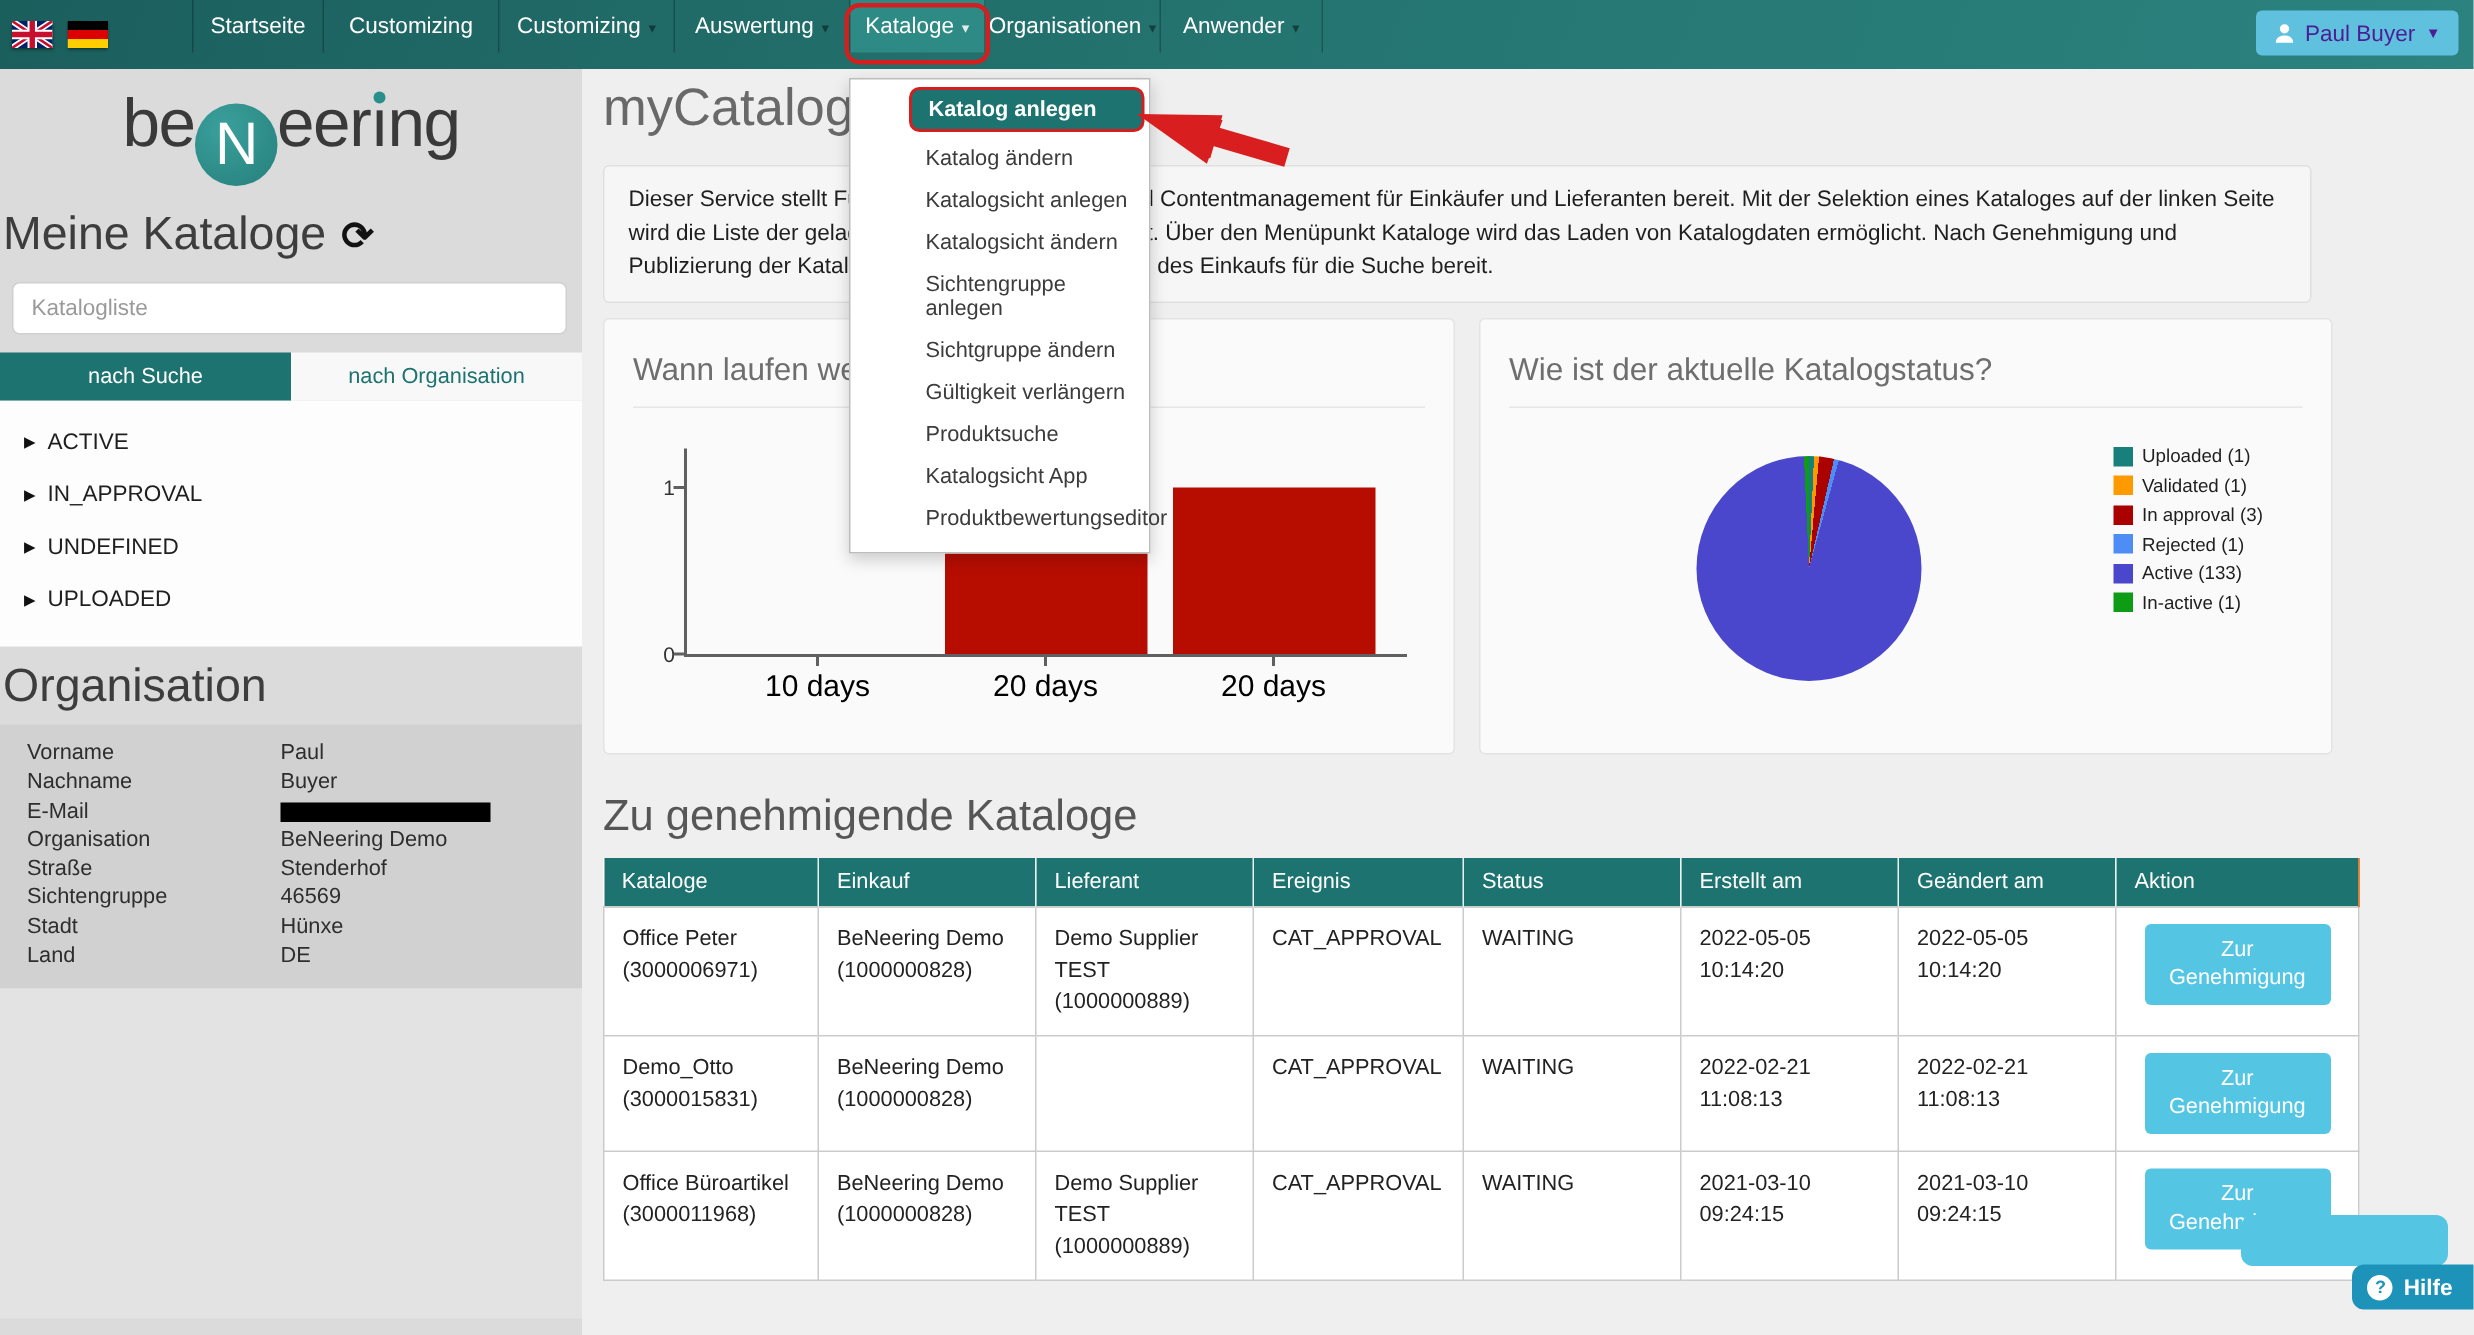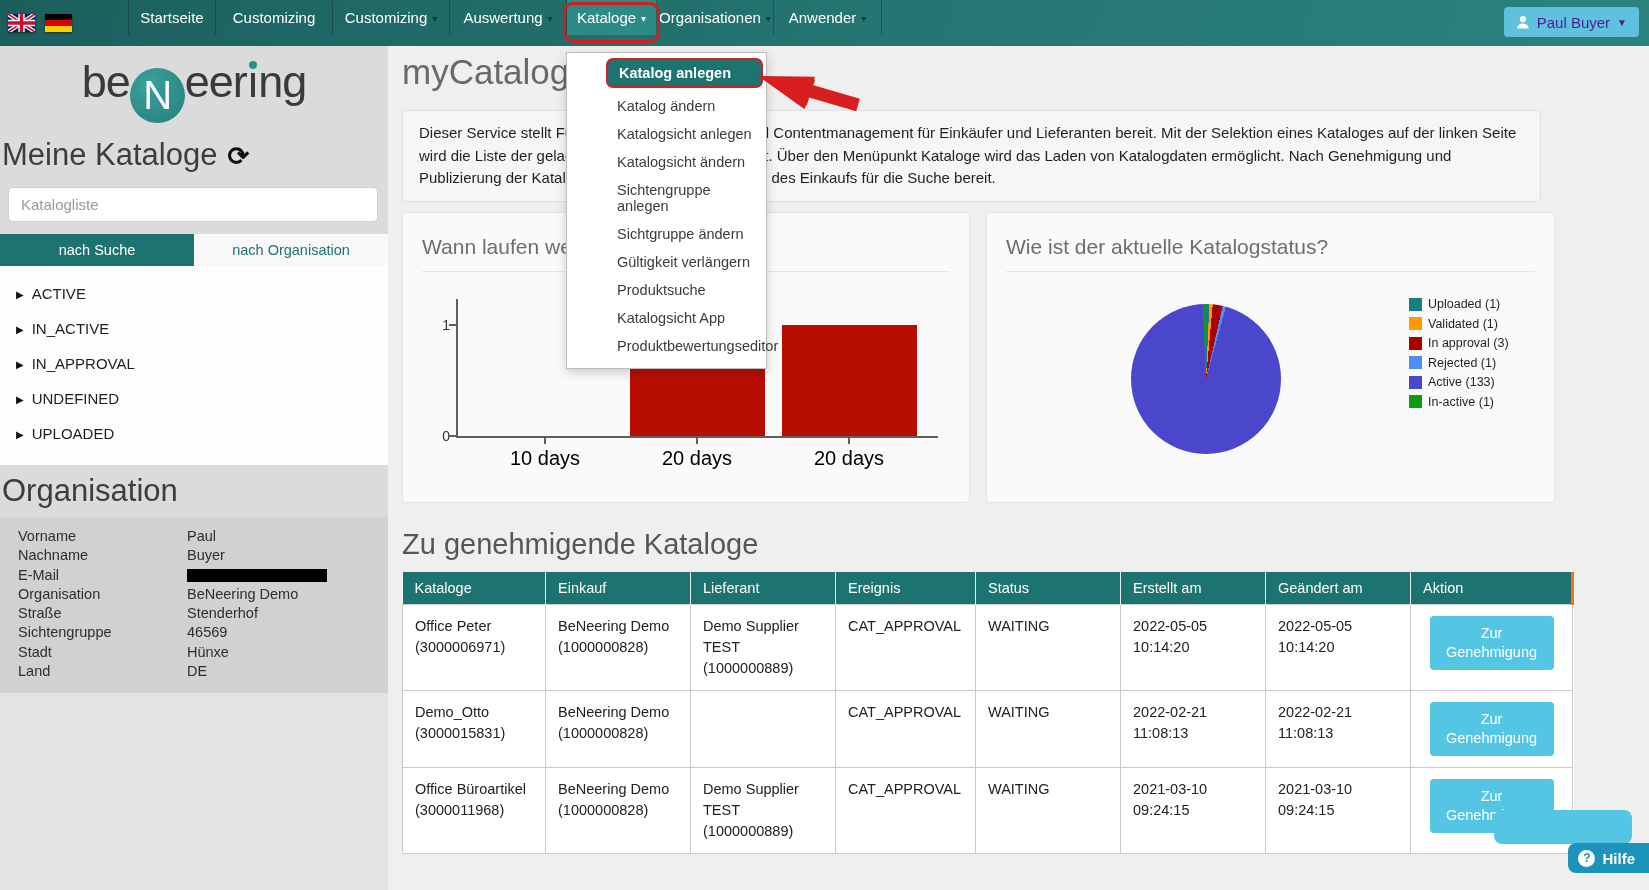--- a/index.html
+++ b/index.html
@@ -84,21 +84,21 @@
 
   
   #table-title { position:absolute; left:14px; top:482px; font-size:29px; font-weight:300; color:#565656; }
   #approval-table { position:absolute; left:14px; top:526px; width:1170px; border-collapse:collapse; table-layout:fixed;
     background:#fff; }
   #approval-table col.c0{width:143px} #approval-table col.c1{width:145px} #approval-table col.c2{width:145px}
   #approval-table col.c3{width:140px} #approval-table col.c4{width:145px} #approval-table col.c5{width:145px}
   #approval-table col.c6{width:145px} #approval-table col.c7{width:162px}
   #approval-table th { background:#1d7370; color:#fff; font-size:14.5px; font-weight:400; text-align:left;
     padding:8px 12px; border-right:1px solid #eaf2f1; }
-  #approval-table th:last-child { border-right:3px solid #f97316; }
+  #approval-table th:last-child { border-right:1px solid #f97316; }
   #approval-table td { border:1px solid #cbcbcb; font-size:14.5px; color:#222; line-height:21px;
     padding:11px 12px; vertical-align:top; background:#fff; }
   .action-btn { display:block; width:124px; margin:0 auto; background:#54c6e4; color:#fff; border:none;
     border-radius:4px; font-size:14.5px; line-height:19px; padding:8px 10px; cursor:pointer; font-family:inherit; text-align:center; }
 
   
   #partial-btn { position:absolute; left:1106px; top:764px; width:138px; height:34px; background:#54c6e4;
     border-radius:8px; z-index:1; }
   #help-btn { position:absolute; right:0; top:797px; height:30px; background:#1e93ba; color:#fff;
     border-radius:8px 0 0 8px; display:flex; align-items:center; gap:7px; padding:0 14px 0 10px;
@@ -178,21 +178,20 @@
   <div id="side-title"><span>Meine Kataloge</span><span id="refresh-icon">⟳</span></div>
   <div id="search-wrap">
     <input id="search-input" type="text" placeholder="Katalogliste" style="">
   </div>
   <div id="side-tabs">
     <div class="side-tab active">nach Suche</div>
     <div class="side-tab inactive">nach Organisation</div>
   </div>
   <div id="status-panel">
       <div class="status-item"><span class="tri">▶</span>ACTIVE</div>
-      <div class="status-item"><span class="tri">▶</span>IN_ACTIVE</div>
       <div class="status-item"><span class="tri">▶</span>IN_APPROVAL</div>
       <div class="status-item"><span class="tri">▶</span>UNDEFINED</div>
       <div class="status-item"><span class="tri">▶</span>UPLOADED</div>
     </div>
   <div id="org-title">Organisation</div>
   <div id="org-panel">
       <div class="org-row">
         <span class="org-label">Vorname</span>
         <span class="org-value">Paul</span>
       </div>

